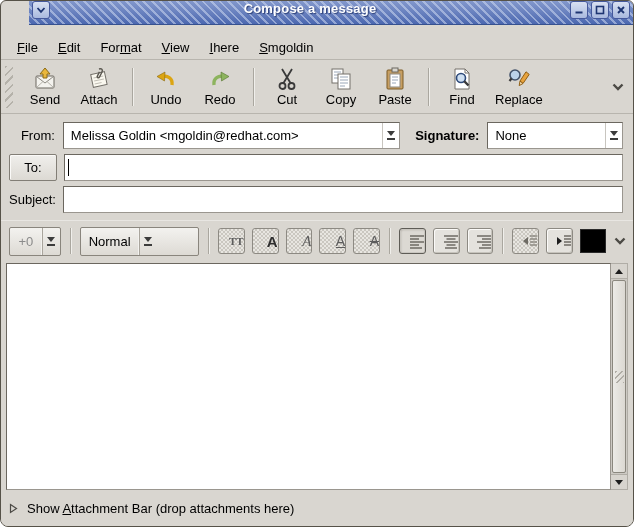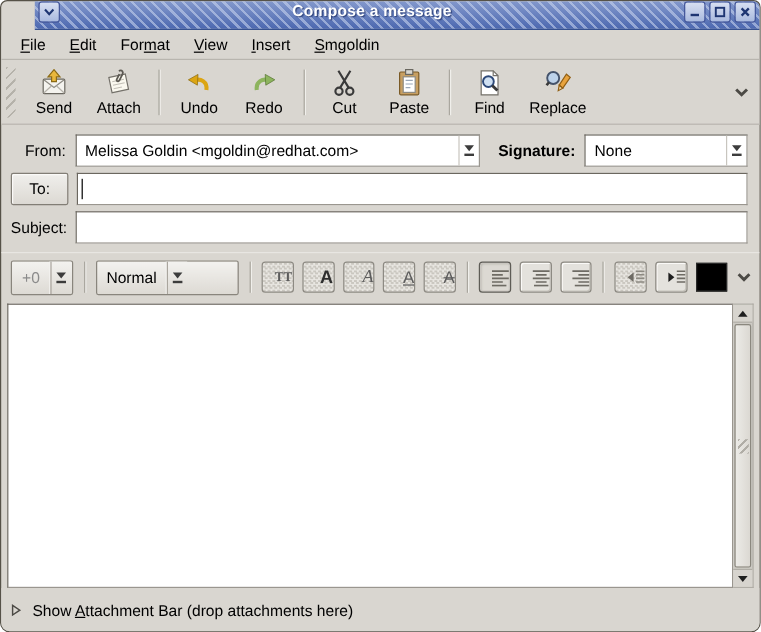--- a/index.html
+++ b/index.html
@@ -39,21 +39,21 @@
     letter-spacing:0.2px;
   }
   .tb-right { display:flex; gap:3px; }
 
   
   .menubar {
     height:25px; flex:0 0 25px;
     display:flex; align-items:center;
     background:#d9d6d0;
     border-bottom:1px solid #b8b5ae;
-    padding-left:6px; font-size:13px; color:#000;
+    padding-left:6px; font-size:13px; color:#000;margin-top:10px;
   }
   .menu-item { padding:4px 10px; cursor:default; }
   .u { text-decoration:underline; }
 
   
   .toolbar {
     height:54px; flex:0 0 54px;
     display:flex; align-items:center;
     background:#d9d6d0;
     border-bottom:1px solid #b8b5ae;
@@ -228,21 +228,21 @@
         </span>
       </div>
     </div>
   </div>
 
   <div class="menubar">
     <span class="menu-item"><span class="u">F</span><span>ile</span></span>
     <span class="menu-item"><span class="u">E</span><span>dit</span></span>
     <span class="menu-item"><span>For</span><span class="u">m</span><span>at</span></span>
     <span class="menu-item"><span class="u">V</span><span>iew</span></span>
-    <span class="menu-item"><span class="u">I</span><span>nsert</span></span>
+    <span class="menu-item"><span class="u">I</span><span>here</span></span>
     <span class="menu-item"><span class="u">S</span><span>mgoldin</span></span>
   </div>
 
   <div class="toolbar">
     <div class="grip"></div>
 
     <div class="tool-btn">
       <span class="ticon">
         <svg width="24" height="24" viewBox="0 0 24 24">
           <rect x="3" y="9" width="18" height="12" rx="1" fill="#f4f3ee" stroke="#6a675f"></rect>
@@ -295,20 +295,31 @@
       <span class="ticon">
         <svg width="24" height="24" viewBox="0 0 24 24">
           <path d="M7 2 L15.5 16 M17 2 L8.5 16" stroke="#3a3a3a" stroke-width="1.8"></path>
           <circle cx="7.5" cy="19" r="3" fill="none" stroke="#3a3a3a" stroke-width="1.8"></circle>
           <circle cx="16.5" cy="19" r="3" fill="none" stroke="#3a3a3a" stroke-width="1.8"></circle>
         </svg>
       </span>
       <span class="tlabel">Cut</span>
     </div>
 
+    <div class="tool-btn">
+      <span class="ticon">
+        <svg width="24" height="24" viewBox="0 0 24 24">
+          <rect x="3" y="2" width="11" height="14" fill="#ffffff" stroke="#74716a"></rect>
+          <path d="M5 5 h7 M5 8 h7 M5 11 h7" stroke="#9aa7b8"></path>
+          <rect x="9" y="7" width="12" height="15" fill="#ffffff" stroke="#74716a"></rect>
+          <path d="M11 10 h8 M11 13 h8 M11 16 h8 M11 19 h5" stroke="#9aa7b8"></path>
+        </svg>
+      </span>
+      <span class="tlabel">Copy</span>
+    </div>
 
     <div class="tool-btn">
       <span class="ticon">
         <svg width="24" height="24" viewBox="0 0 24 24">
           <rect x="4" y="3" width="16" height="19" rx="1" fill="#c79f62" stroke="#7a5a26"></rect>
           <rect x="9" y="1" width="6" height="4" fill="#d9d7d0" stroke="#6a675f"></rect>
           <rect x="7" y="7" width="10" height="13" fill="#ffffff" stroke="#8d8a82"></rect>
           <path d="M9 10 h6 M9 13 h6 M9 16 h4" stroke="#9aa7b8"></path>
         </svg>
       </span>

